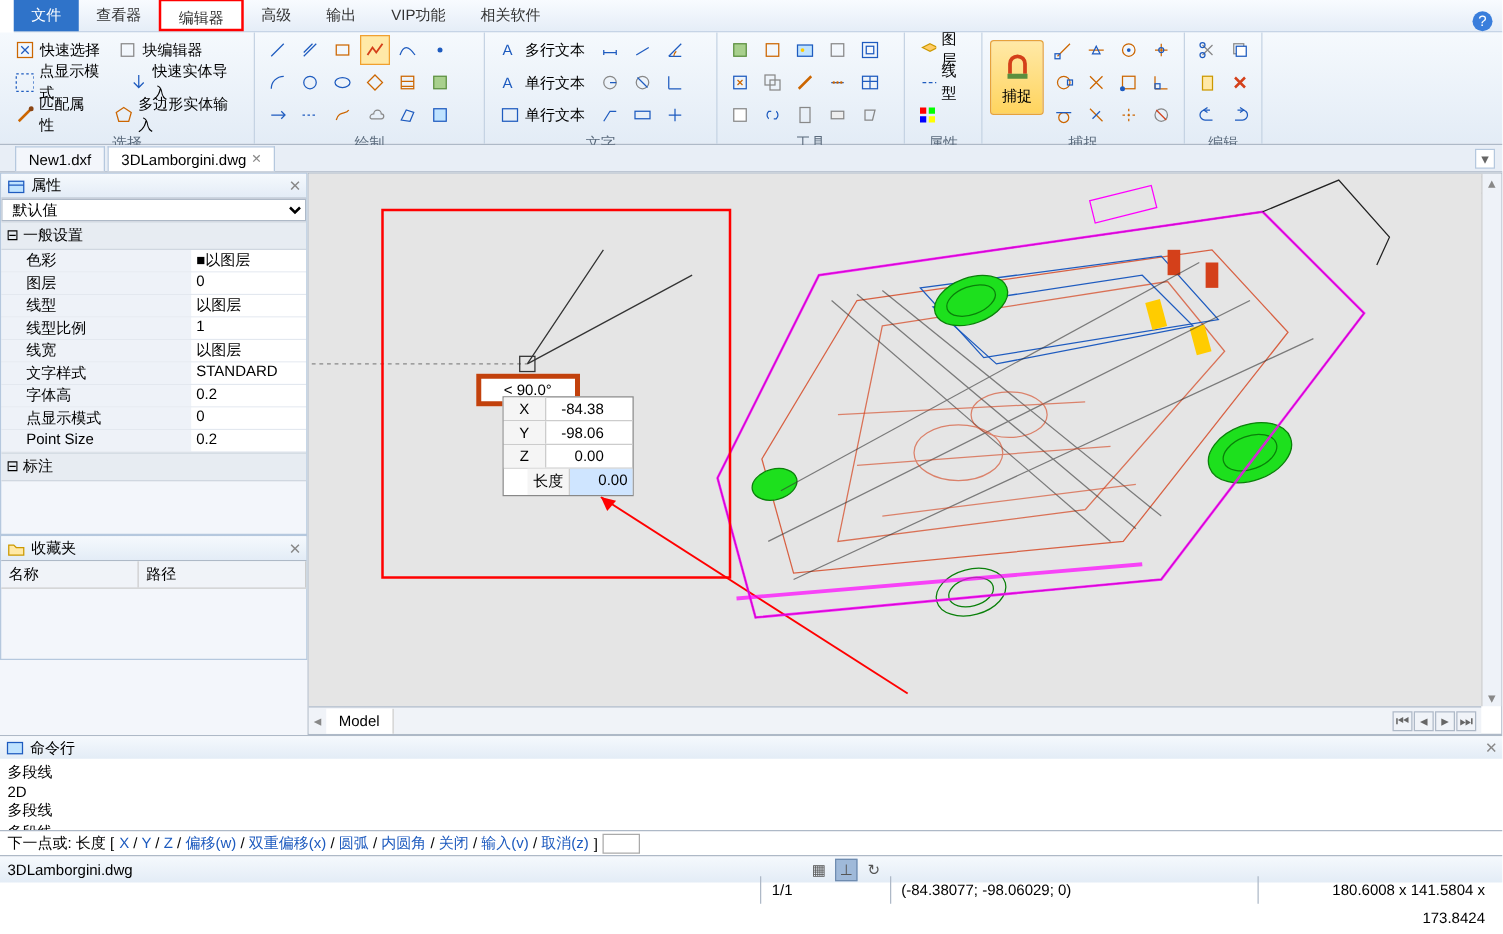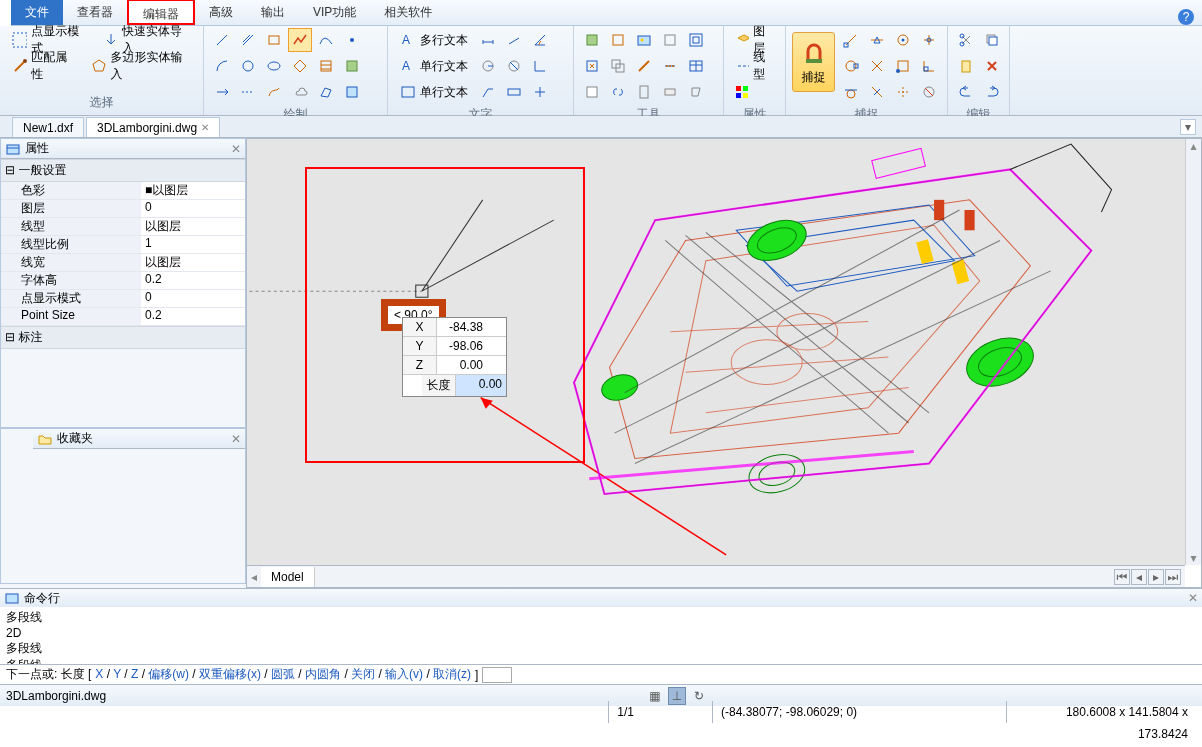--- a/index.html
+++ b/index.html
@@ -34,43 +34,43 @@
 .dropdown-arrow { position:absolute; right:6px; top:3px; width:16px; height:16px; border:1px solid #b5c8de; background:#fff; text-align:center; line-height:14px; color:#666;}
 
 
 .main { display:flex; height: 450px; }
 .left-panel { width: 246px; background:#f3f6fb; display:flex; flex-direction:column; }
 .panel-header { height: 20px; background: linear-gradient(#f5f9fd,#e3ecf6); border-bottom:1px solid #aeb9c7; display:flex; align-items:center; padding: 0 4px; gap:4px;}
 .panel-header .close { margin-left:auto; color:#888; cursor:pointer;}
 .prop-combo { width: 100%; border:1px solid #aeb9c7; background:#fff; height:18px; padding: 0 4px;}
 .prop-group { background:#e7ecf2; padding: 2px 4px; border-top:1px solid #d0d7e0; border-bottom:1px solid #d0d7e0;}
 .prop-row { display:flex; height:18px; border-bottom:1px solid #e3e8ef;}
-.prop-row .k { width: 140px; padding-left: 20px; background:#eef2f8;}
+.prop-row .k { width: 152px; padding-left: 20px; background:#eef2f8;}
 .prop-row .v { flex:1; padding-left: 4px; background:#fff;}
 .prop-scroll { flex:1; overflow:hidden; border: 1px solid #b5c8de;}
 
-.fav-panel { height: 156px; border: 1px solid #b5c8de; padding-left: 32px;}
+.fav-panel { height: 100px; border: 1px solid #b5c8de;}
 .fav-table-head { display:flex; border-bottom:1px solid #ccc; background:#f0f3f8;}
 .fav-table-head div { padding: 2px 6px; border-right:1px solid #ccc;}
 
 .canvas-wrap { flex:1; position:relative; background:#fff; border:1px solid #aeb9c7;}
 .canvas-ctrl { position:absolute; top:2px; right:4px; display:flex; gap:2px;}
 .canvas-ctrl span { width:14px; height:14px; border:1px solid #888; font-size:9px; text-align:center; line-height:12px; color:#555; cursor:pointer;}
 .drawing { position:absolute; inset: 0 16px 22px 0; background:#e5e5e5;}
 .model-tab { position:absolute; bottom:0; left:0; right:16px; height:22px; background:#f0f3f8; border-top:1px solid #aeb9c7; display:flex; align-items:center;}
 .model-tab .tab { padding: 0 10px; border-right:1px solid #ccc; height:20px; line-height:20px; background:#fff;}
 .model-tab .spacer { flex:1; }
 .model-scroll { display:flex; gap:1px; padding-right:4px;}
 .model-scroll span { width:16px; height:16px; border:1px solid #aeb9c7; text-align:center; line-height:14px; color:#666; cursor:pointer;}
 
 
 .red-box { position:absolute; border: 2px solid #ff0000; }
 
 
-.angle-tip { position:absolute; background:#fff; border:7px solid #c2410c; padding: 2px 6px;}
+.angle-tip { position:absolute; background:#fff; border:4px solid #c2410c; padding: 2px 18px;}
 .coord-tip { position:absolute; background:#fff; border:1px solid #888; }
 .coord-tip .row { display:flex; border-bottom:1px solid #ccc;}
 .coord-tip .row:last-child { border-bottom:none;margin-left:19px;}
 .coord-tip .lbl { width:34px; text-align:center; padding: 2px 0; border-right:1px solid #ccc; background:#f5f5f5;}
 .coord-tip .val { width:50px; text-align:right; padding: 2px 4px;}
 .coord-tip .val.sel { background:#cfe5ff;}
 
 
 .cmd-panel { height: 96px; border-top:1px solid #aeb9c7; display:flex; flex-direction:column;}
 .cmd-header { height:18px; background: linear-gradient(#f5f9fd,#e3ecf6); display:flex; align-items:center; padding:0 4px; gap:4px;}
@@ -102,20 +102,35 @@
   <div class="help-icon">?</div>
 </div>
 
 <div class="ribbon">
 
   <div class="ribbon-group" style="width:204px">
     <div class="ribbon-rows">
       <div class="ribbon-row">
         <span class="ribbon-btn wide">
             <svg class="icon">
+              <rect x="2" y="2" width="12" height="12" fill="none" stroke="#cc6600"></rect>
+              <path d="M5 5l6 6M5 11l6-6" stroke="#1e5bbf"></path>
+            </svg>
+            <span>快速选择</span>
+          </span>
+        <span class="ribbon-btn wide">
+            <svg class="icon">
+              <rect x="3" y="3" width="10" height="10" fill="none" stroke="#888"></rect>
+            </svg>
+            <span>块编辑器</span>
+          </span>
+      </div>
+      <div class="ribbon-row">
+        <span class="ribbon-btn wide">
+            <svg class="icon">
               <rect x="1" y="1" width="14" height="14" fill="none" stroke="#1e5bbf" stroke-dasharray="2"></rect>
             </svg>
             <span>点显示模式</span>
           </span>
         <span class="ribbon-btn wide">
             <svg class="icon">
               <path d="M8 2v10M4 8l4 4 4-4" fill="none" stroke="#1e5bbf"></path>
             </svg>
             <span>快速实体导入</span>
           </span>
@@ -603,20 +618,21 @@
 
     <div class="prop-scroll" style="flex:0 0 290px">
       <div class="panel-header">
         <svg class="icon">
             <rect x="2" y="4" width="12" height="9" fill="#bfe3ff" stroke="#1e5bbf"></rect>
             <path d="M2 7h12" stroke="#1e5bbf"></path>
           </svg>
         <span>属性</span>
         <span class="close">✕</span>
       </div>
+      <select class="prop-combo"><option>默认值</option></select>
       <div class="prop-group">⊟ <span>一般设置</span></div>
       <div id="prop-rows">
           <div class="prop-row">
             <div class="k">色彩</div>
             <div class="v">■以图层</div>
           </div>
           <div class="prop-row">
             <div class="k">图层</div>
             <div class="v">0</div>
           </div>
@@ -624,20 +640,24 @@
             <div class="k">线型</div>
             <div class="v">以图层</div>
           </div>
           <div class="prop-row">
             <div class="k">线型比例</div>
             <div class="v">1</div>
           </div>
           <div class="prop-row">
             <div class="k">线宽</div>
             <div class="v">以图层</div>
+          </div>
+          <div class="prop-row">
+            <div class="k">文字样式</div>
+            <div class="v">STANDARD</div>
           </div>
           <div class="prop-row">
             <div class="k">字体高</div>
             <div class="v">0.2</div>
           </div>
           <div class="prop-row">
             <div class="k">点显示模式</div>
             <div class="v">0</div>
           </div>
           <div class="prop-row">
@@ -648,20 +668,24 @@
       <div class="prop-group">⊟ <span>标注</span></div>
     </div>
 
     <div class="fav-panel">
       <div class="panel-header">
         <svg class="icon">
             <path d="M2 5h4l2 2h6v6H2z" fill="#ffe9a7" stroke="#cc9900"></path>
           </svg>
         <span>收藏夹</span>
         <span class="close">✕</span>
+      </div>
+      <div class="fav-table-head">
+        <div style="width:110px">名称</div>
+        <div style="flex:1">路径</div>
       </div>
     </div>
   </div>
 
   <div class="canvas-wrap">
     <div class="canvas-ctrl">
       <span>–</span>
       <span>□</span>
       <span>✕</span>
     </div>

